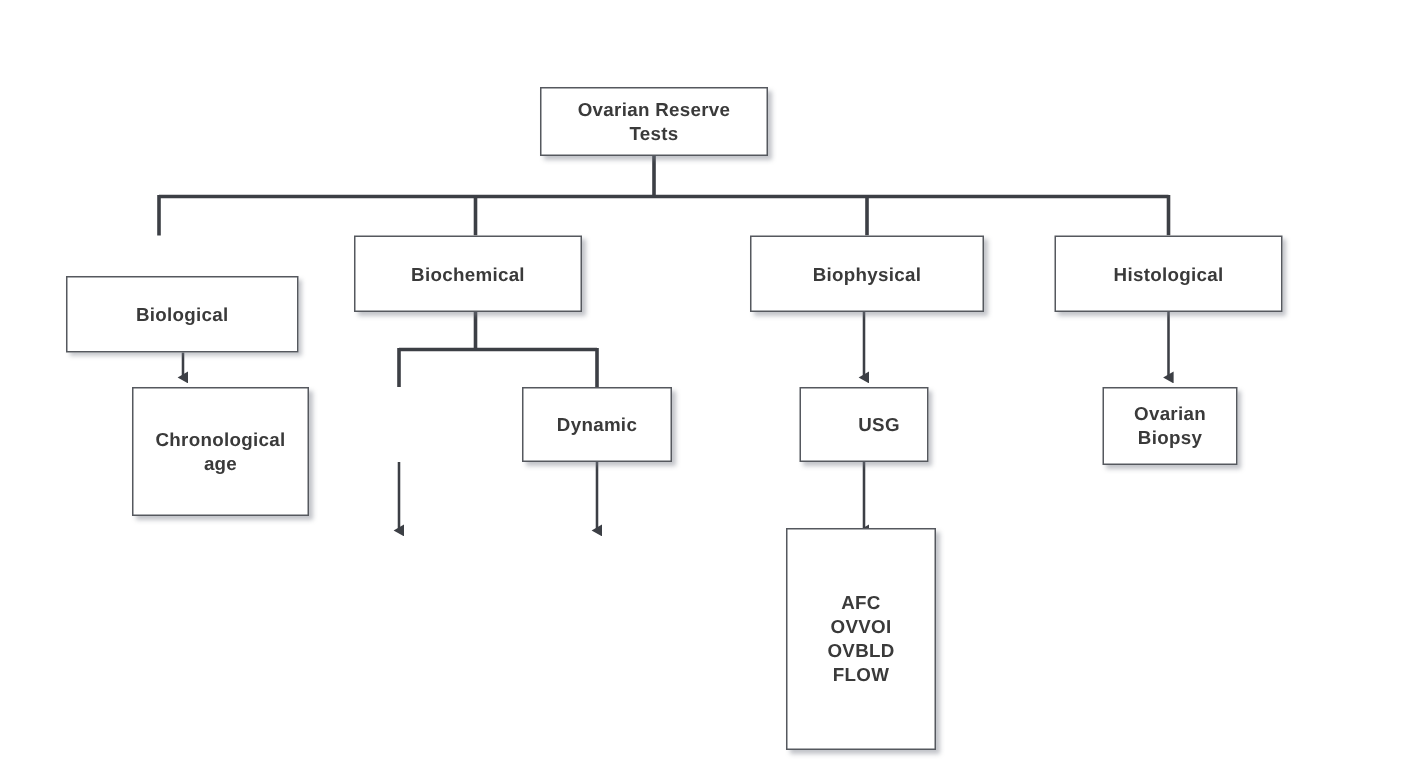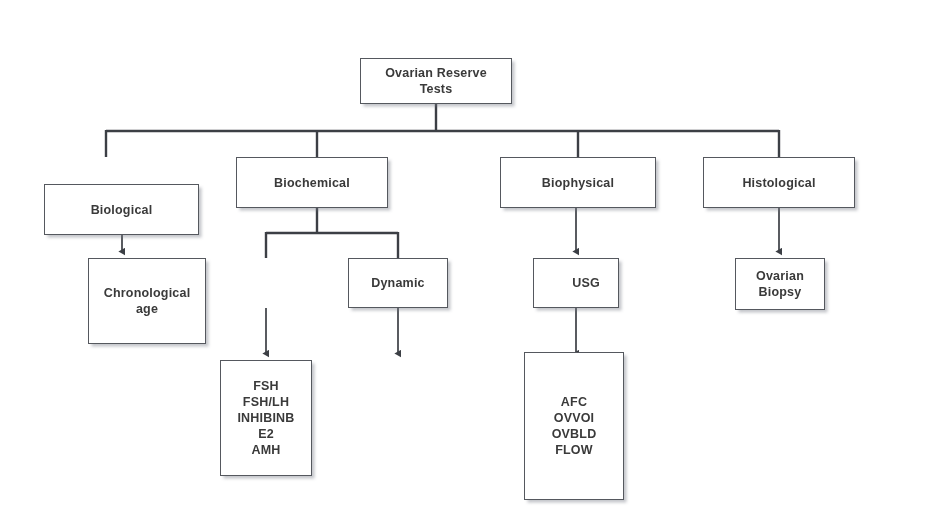--- a/index.html
+++ b/index.html
@@ -135,27 +135,20 @@
 
   <div class="node" id="n-usg">
     <span class="label">USG</span>
   </div>
 
   <div class="node" id="n-biopsy">
     <span class="label">Ovarian
 Biopsy</span>
   </div>
 
-  <div class="node" id="n-static-list">
-    <span class="label">FSH
-FSH/LH
-INHIBINB
-E2
-AMH</span>
-  </div>
 
 
   <div class="node" id="n-usg-list">
     <span class="label">AFC
 OVVOI
 OVBLD
 FLOW</span>
   </div>
 
 </div>

